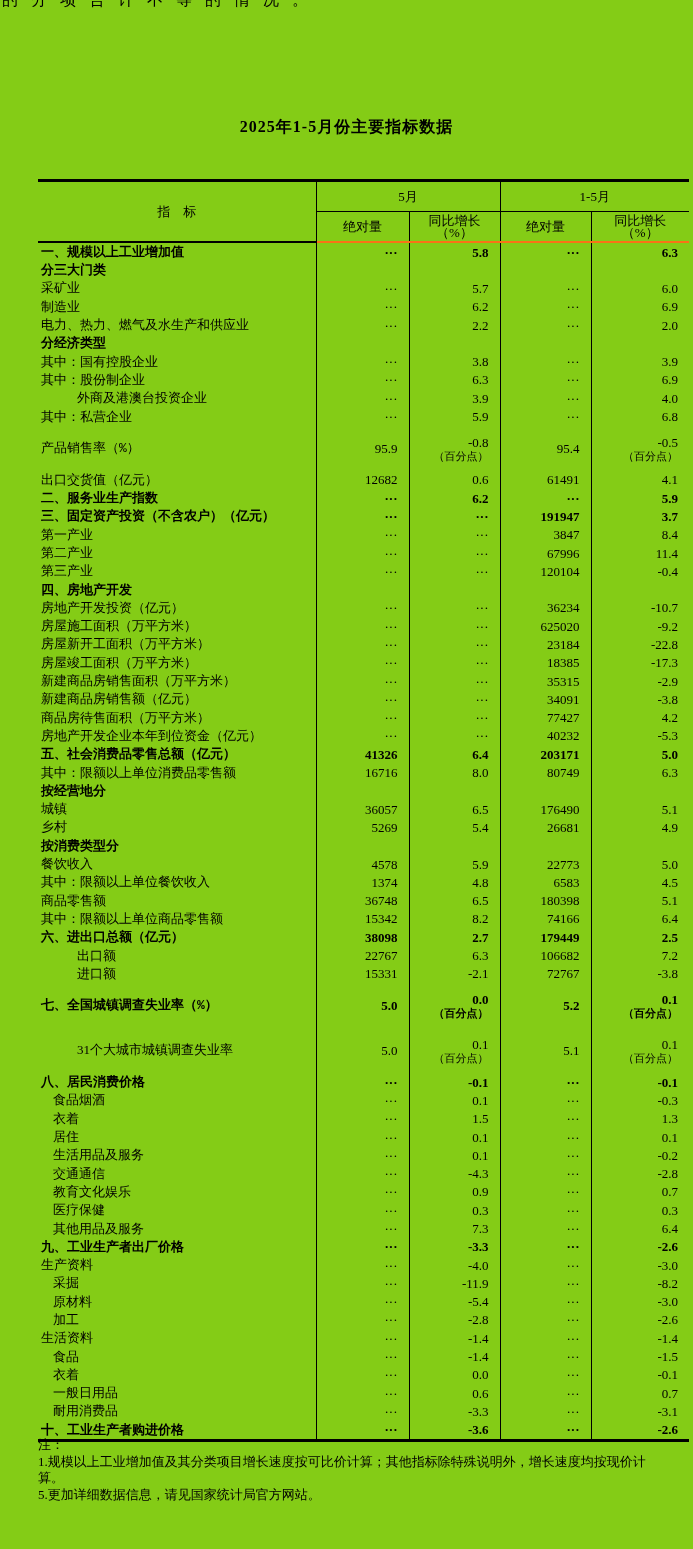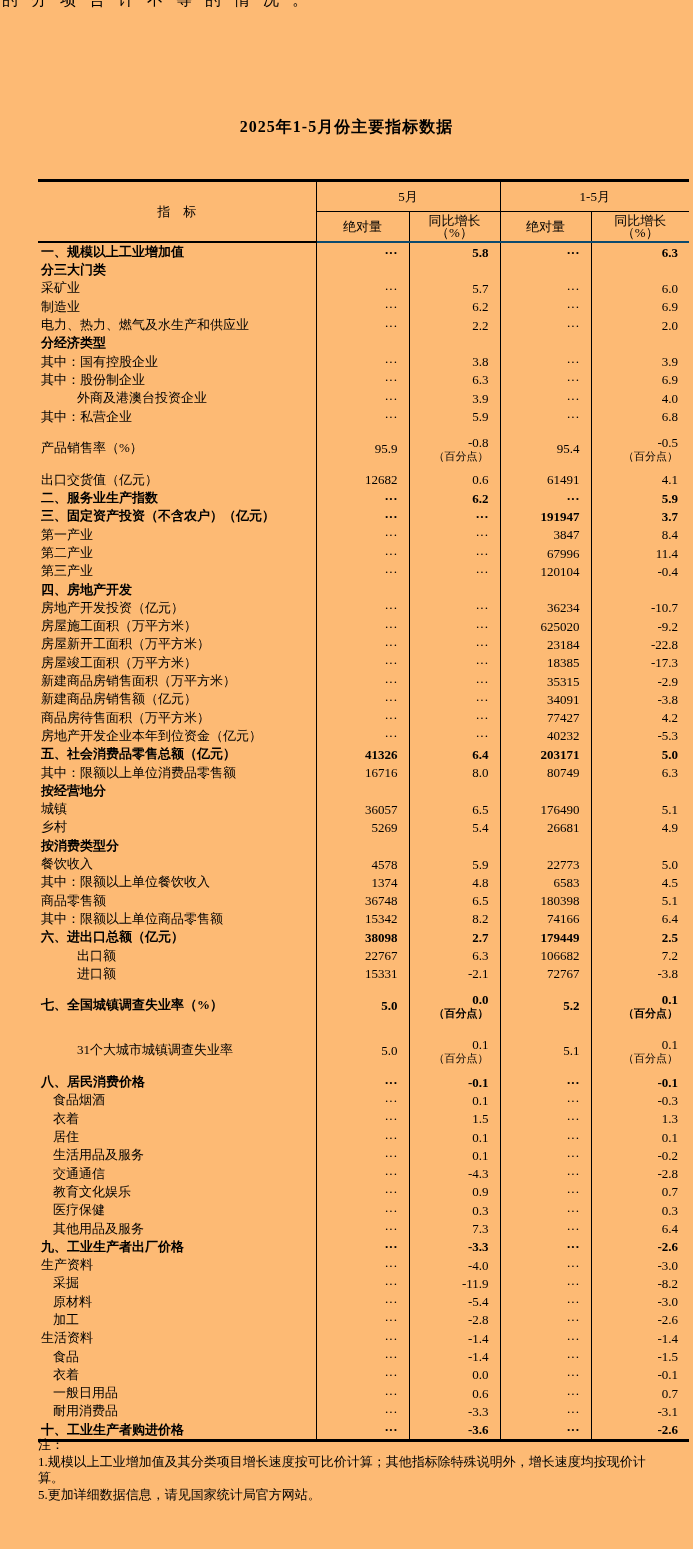--- a/index.html
+++ b/index.html
@@ -1,19 +1,19 @@
 <!DOCTYPE html>
 <html><head>
 <meta charset="utf-8">
 <style>
   html,body{margin:0;padding:0;background:#fff;}
   .page{
     position:relative;
     width:693px;height:1549px;
-    background:#fdba74;color:#000;
+    background:#84cc16;color:#000;
     font-family:"Liberation Serif", serif;
     overflow:hidden;
   }
   
   .top-partial{
     position:absolute;top:-10px;left:2px;
     font-size:16px;letter-spacing:13px;white-space:nowrap;
     font-family:"Liberation Serif", serif;
   }
   .doc-title{
@@ -31,29 +31,29 @@
   col.c-v1{width:93px;}
   col.c-g1{width:91px;}
   col.c-v2{width:91px;}
   col.c-g2{width:98px;}
   th{font-weight:normal;text-align:center;vertical-align:middle;padding:1px;}
   tr.hrow1 th{height:27px;}
   tr.hrow2 th{height:25px;}
   th.ind-h{border-right:1px solid #000;border-bottom:2px solid #000;}
   th.grp{border-bottom:1px solid #000;}
   th.grp-may{border-right:1px solid #000;}
-  th.sub{border-bottom:2px solid #0c4a6e;}
+  th.sub{border-bottom:2px solid #f97316;}
   th.bl{border-left:1px solid #000;font-family:Liberation Serif, serif;}
   .growth-head{line-height:12px;padding:2px 0;}
   td{padding:0;vertical-align:middle;}
   tbody tr{height:18.3px;}
   tbody tr.two{height:45px;}
   tbody tr.b{font-weight:bold;}
   td.lab{text-align:left;}
-  td.ind0{padding-left:3px;}
+  td.ind0{padding-left:3px;font-family:Liberation Mono, monospace;}
   td.ind1{padding-left:15px;}
   td.ind2{padding-left:39px;}
   td.num{text-align:right;padding-right:11px;border-left:1px solid #000;line-height:15px;}
   .pp{font-size:11px;line-height:12px;}
   .notes{
     position:absolute;left:38px;top:1437px;width:624px;
     font-size:13px;line-height:16.5px;
   }
   .notes div{margin:0;}
 </style>

